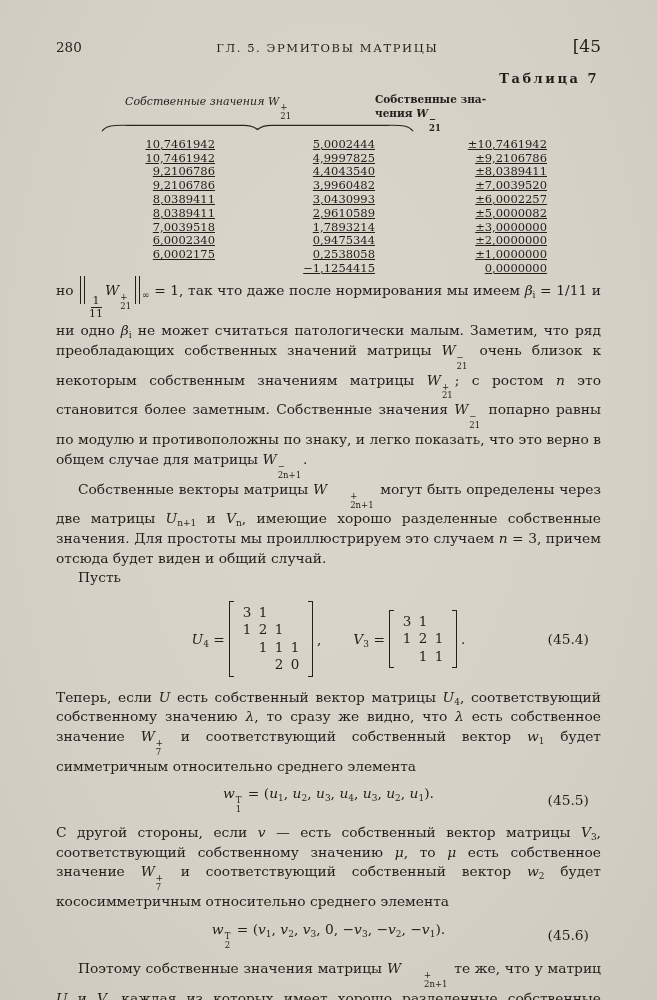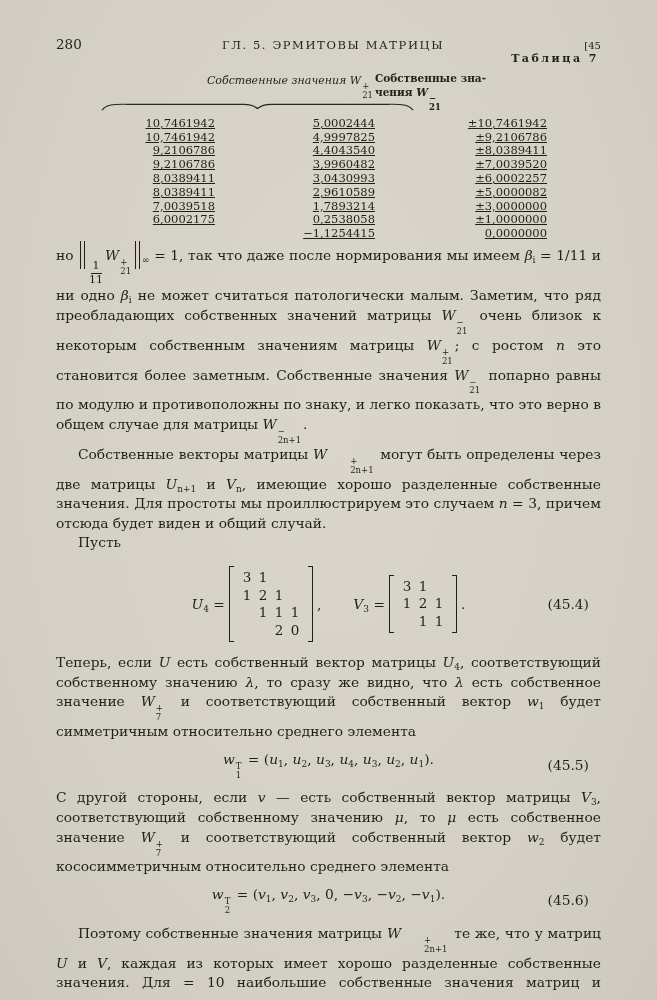--- a/index.html
+++ b/index.html
@@ -8,26 +8,26 @@
     width:657px;height:1000px;overflow:hidden;
     background:radial-gradient(ellipse at 50% 40%, #dad6cc 0%, #d4d0c6 65%, #cdc9bf 100%);
     font-family:"DejaVu Serif", serif;
     color:#221f1b;
   }
   .page{padding:36px 56px 0 56px;}
 
   .running-head{display:flex;justify-content:space-between;align-items:baseline;}
   .pg-num{font-size:13.5px;}
   .rh-title{font-size:11.5px;letter-spacing:1.6px;}
-  .margin-ref{font-size:10px;}
-
-  .tbl-caption{margin-top:0;text-align:right;font-weight:bold;font-size:11px;letter-spacing:2.5px;padding-right:2px;}
+  .margin-ref{font-size:17px;}
+
+  .tbl-caption{margin-top:15px;text-align:right;font-weight:bold;font-size:13px;letter-spacing:2.5px;padding-right:2px;}
 
   .tbl{margin:2px 0 0 14px;display:grid;grid-template-columns:145px 160px 172px;font-size:11.5px;}
-  .hdr-left{grid-column:1/3;grid-row:1;text-align:right;font-style:italic;font-size:11px;padding:7px 0 0 55px;}
+  .hdr-left{grid-column:1/3;grid-row:1;text-align:left;font-style:italic;font-size:11px;padding:7px 0 0 55px;}
   .hdr-right{grid-column:3;grid-row:1/3;font-size:10.5px;font-weight:bold;text-align:left;line-height:1.3;padding-top:5px;}
   .hdr-brace{grid-column:1/3;grid-row:2;height:12px;margin:1px -40px 4px 30px;}
   .hdr-brace svg{display:block;width:100%;height:10px;}
   .tbl-body{grid-column:1/4;grid-row:3;text-decoration:underline;}
   .t-row{display:grid;grid-template-columns:145px 160px 172px;line-height:1.2;}
   .t-c{text-align:right;}
 
   p.body{margin:0;text-align:justify;font-size:13.8px;line-height:1.42;}
   .first-para{margin-top:11px;}
   .indent{text-indent:22px;}
@@ -110,20 +110,25 @@
           <span class="t-c c1">8,0389411</span>
           <span class="t-c c2">2,9610589</span>
           <span class="t-c c3">±5,0000082</span>
         </div>
         <div class="t-row">
           <span class="t-c c1">7,0039518</span>
           <span class="t-c c2">1,7893214</span>
           <span class="t-c c3">±3,0000000</span>
         </div>
         <div class="t-row">
+          <span class="t-c c1">6,0002340</span>
+          <span class="t-c c2">0,9475344</span>
+          <span class="t-c c3">±2,0000000</span>
+        </div>
+        <div class="t-row">
           <span class="t-c c1">6,0002175</span>
           <span class="t-c c2">0,2538058</span>
           <span class="t-c c3">±1,0000000</span>
         </div>
         <div class="t-row">
           <span class="t-c c1"></span>
           <span class="t-c c2">−1,1254415</span>
           <span class="t-c c3">0,0000000</span>
         </div>
       </div>

